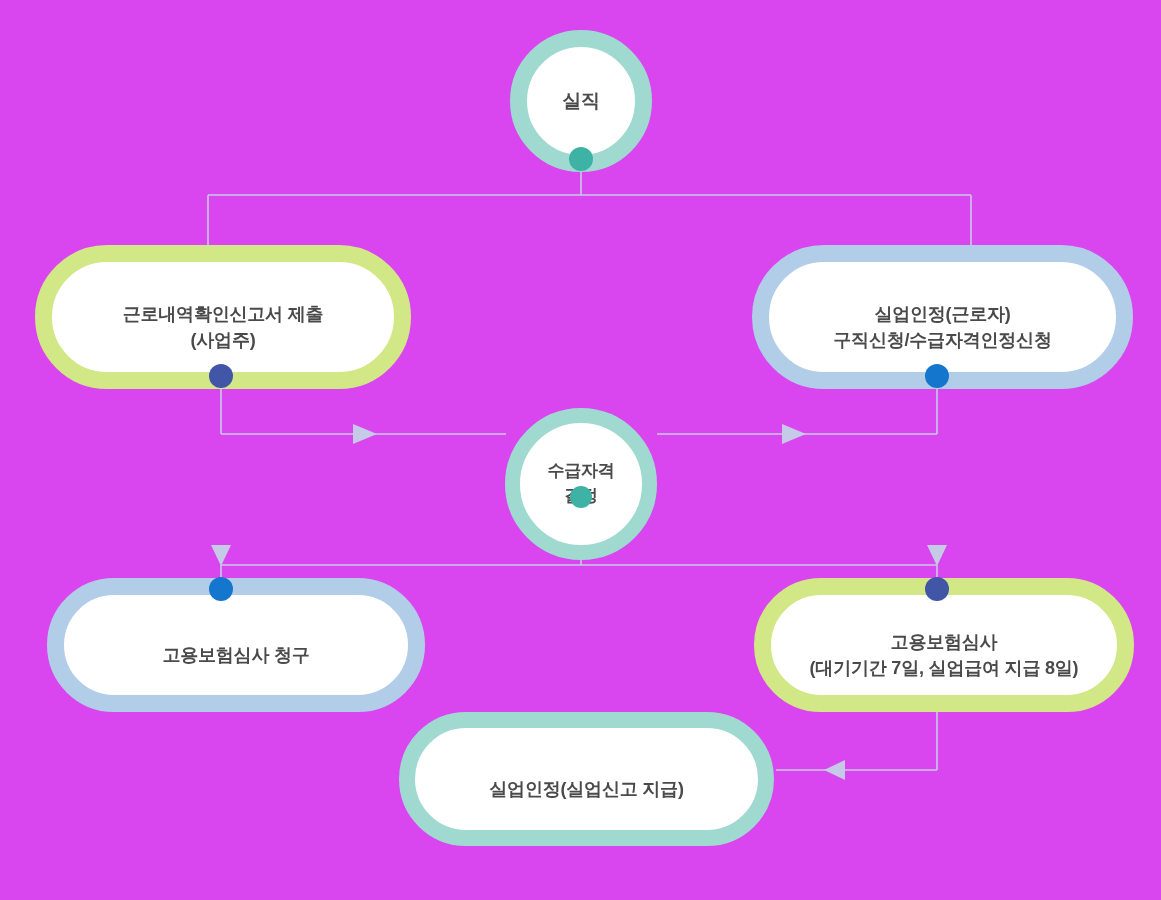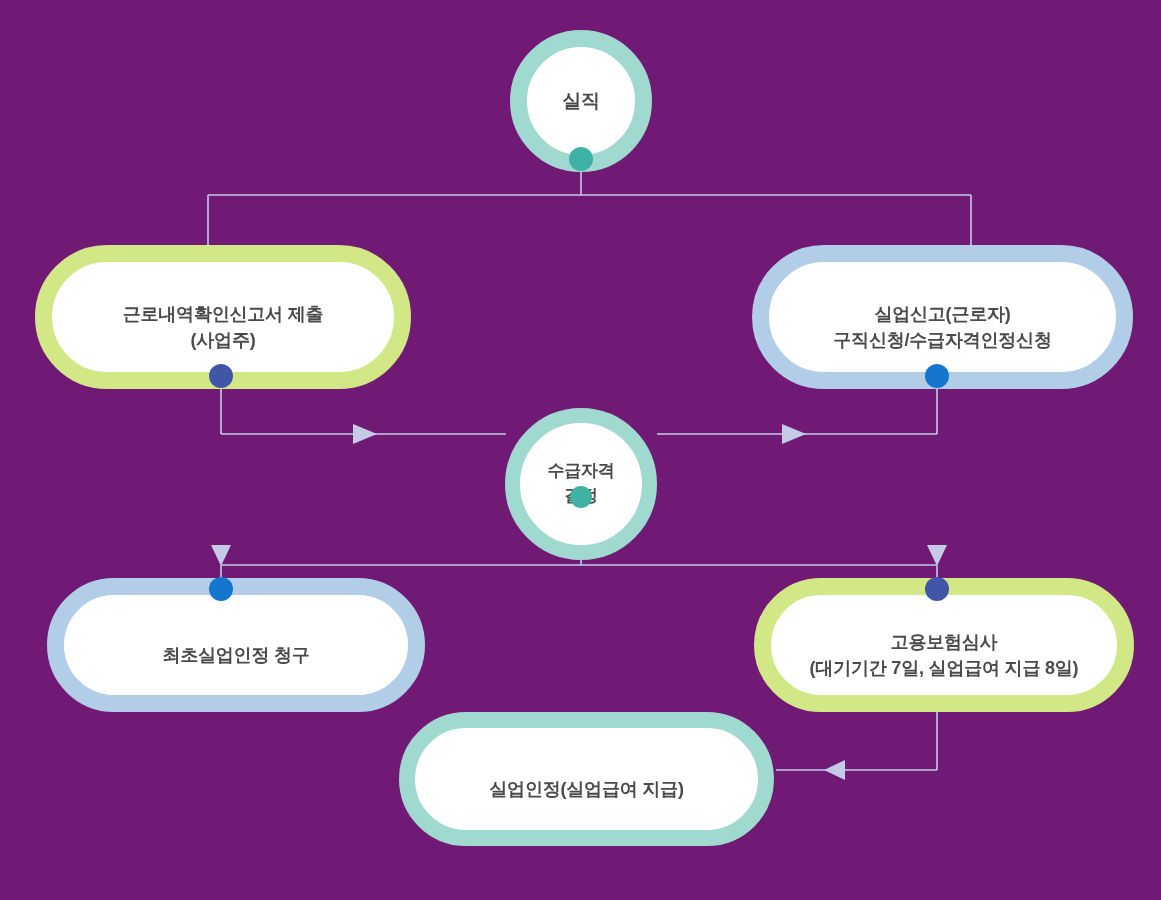--- a/index.html
+++ b/index.html
@@ -8,21 +8,21 @@
     padding: 0;
     background: #ffffff;
   }
   body {
     font-family: "Liberation Sans", "DejaVu Sans", sans-serif;
   }
   #diagram-root {
     position: relative;
     width: 1161px;
     height: 900px;
-    background: #701a75;
+    background: #d946ef;
     overflow: hidden;
   }
   #connector-layer {
     position: absolute;
     left: 0;
     top: 0;
     width: 1161px;
     height: 900px;
     pointer-events: none;
   }
@@ -140,39 +140,39 @@
   </div>
   <div class="dot" id="dot-silzik" style="left:569px; top:147px; width:24px; height:24px; background:#3fb2a6;"></div>
 
   <div class="node node-pill" id="node-geunro">
     <span class="node-label label-md">근로내역확인신고서 제출
 (사업주)</span>
   </div>
   <div class="dot" id="dot-geunro" style="left:209px; top:364px; width:24px; height:24px; background:#4256a8;"></div>
 
   <div class="node node-pill" id="node-silup-singo">
-    <span class="node-label label-md">실업신고(근로자)
+    <span class="node-label label-md">실업인정(근로자)
 구직신청/수급자격인정신청</span>
   </div>
   <div class="dot" id="dot-silup-singo" style="left:925px; top:364px; width:24px; height:24px; background:#1476cd;"></div>
 
   <div class="node node-circle" id="node-sugeuja">
     <span class="node-label label-sm">수급자격
 결정</span>
   </div>
   <div class="dot" id="dot-sugeuja" style="left:570px; top:486px; width:22px; height:22px; background:#3fb2a6;"></div>
 
   <div class="node node-pill" id="node-goyong">
-    <span class="node-label label-md">최초실업인정 청구</span>
+    <span class="node-label label-md">고용보험심사 청구</span>
   </div>
   <div class="dot" id="dot-goyong" style="left:209px; top:577px; width:24px; height:24px; background:#1476cd;"></div>
 
   <div class="node node-pill" id="node-choecho">
     <span class="node-label label-md">고용보험심사
 (대기기간 7일, 실업급여 지급 8일)</span>
   </div>
   <div class="dot" id="dot-choecho" style="left:925px; top:577px; width:24px; height:24px; background:#4256a8;"></div>
 
   <div class="node node-pill" id="node-silup-injeong">
-    <span class="node-label label-md">실업인정(실업급여 지급)</span>
+    <span class="node-label label-md">실업인정(실업신고 지급)</span>
   </div>
 
 </div>
 
 </body></html>

